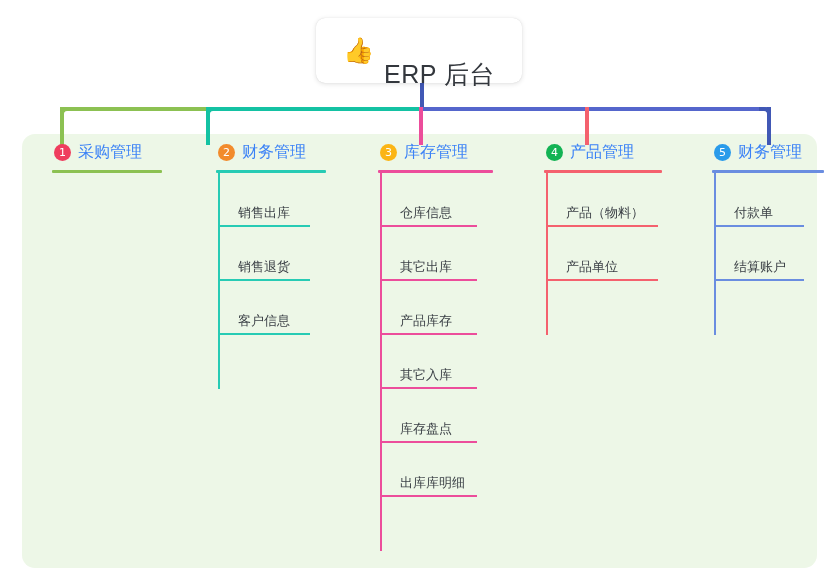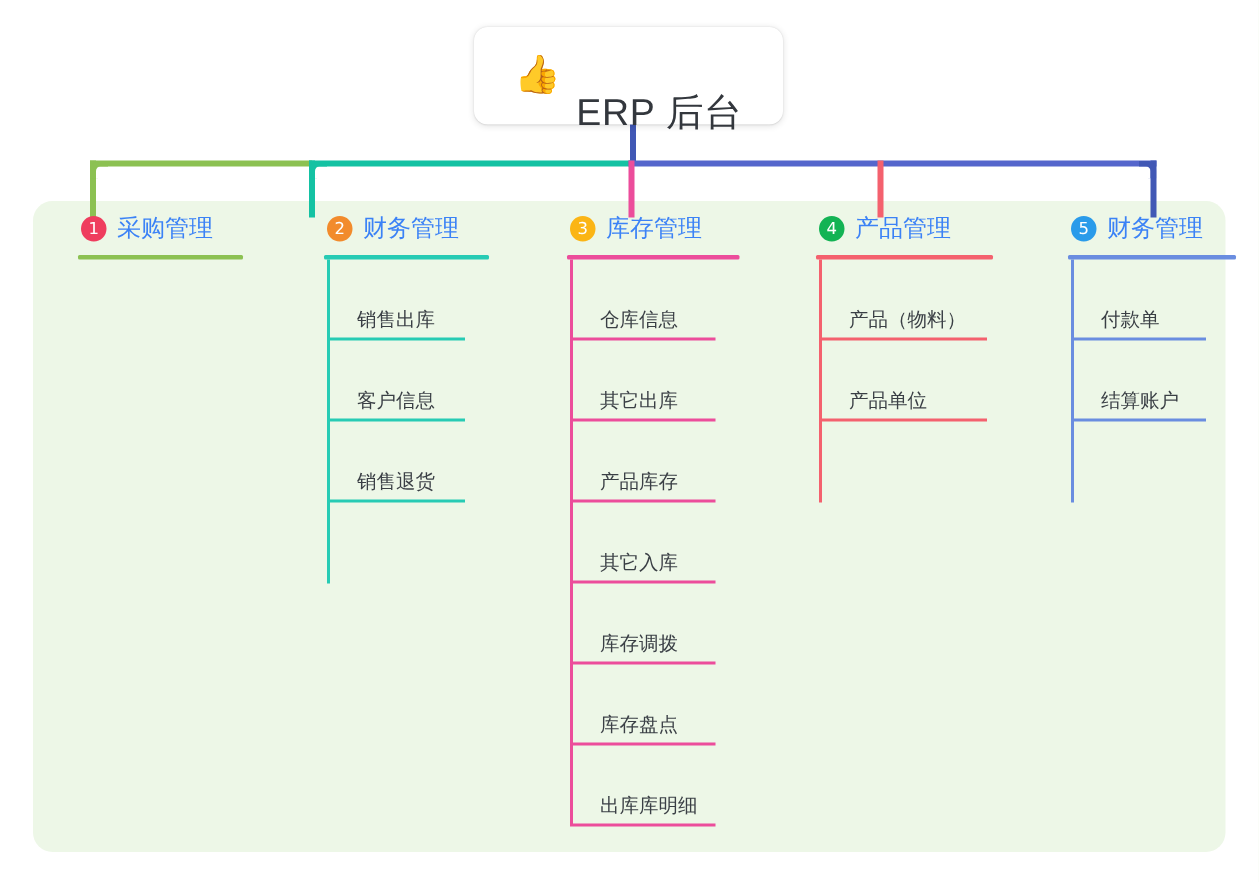--- a/index.html
+++ b/index.html
@@ -232,25 +232,25 @@
           <span class="col-title">财务管理</span>
         </div>
         <div class="head-rule" style="width: 110px; background: rgb(39, 203, 180);"></div>
         <div class="items">
           <div class="item-stem" style="background: rgb(39, 203, 180); height: 216px;"></div>
           <div class="item">
             <span class="item-label">销售出库</span>
             <div class="item-rule" style="width: 90px; background: rgb(39, 203, 180);"></div>
           </div>
           <div class="item">
+            <span class="item-label">销售退货</span>
+            <div class="item-rule" style="width: 90px; background: rgb(39, 203, 180);"></div>
+          </div>
+          <div class="item">
             <span class="item-label">客户信息</span>
-            <div class="item-rule" style="width: 90px; background: rgb(39, 203, 180);"></div>
-          </div>
-          <div class="item">
-            <span class="item-label">销售退货</span>
             <div class="item-rule" style="width: 90px; background: rgb(39, 203, 180);"></div>
           </div>
         </div>
       </div>
       <div class="col" style="left: 342px;">
         <div class="col-head">
           <span class="badge" style="background: rgb(251, 181, 21);">3</span>
           <span class="col-title">库存管理</span>
         </div>
         <div class="head-rule" style="width: 115px; background: rgb(236, 77, 155);"></div>
@@ -266,24 +266,20 @@
           </div>
           <div class="item">
             <span class="item-label">产品库存</span>
             <div class="item-rule" style="width: 95px; background: rgb(236, 77, 155);"></div>
           </div>
           <div class="item">
             <span class="item-label">其它入库</span>
             <div class="item-rule" style="width: 95px; background: rgb(236, 77, 155);"></div>
           </div>
           <div class="item">
-            <span class="item-label">库存调拨</span>
-            <div class="item-rule" style="width: 95px; background: rgb(236, 77, 155);"></div>
-          </div>
-          <div class="item">
             <span class="item-label">库存盘点</span>
             <div class="item-rule" style="width: 95px; background: rgb(236, 77, 155);"></div>
           </div>
           <div class="item">
             <span class="item-label">出库库明细</span>
             <div class="item-rule" style="width: 95px; background: rgb(236, 77, 155);"></div>
           </div>
         </div>
       </div>
       <div class="col" style="left: 508px;">

